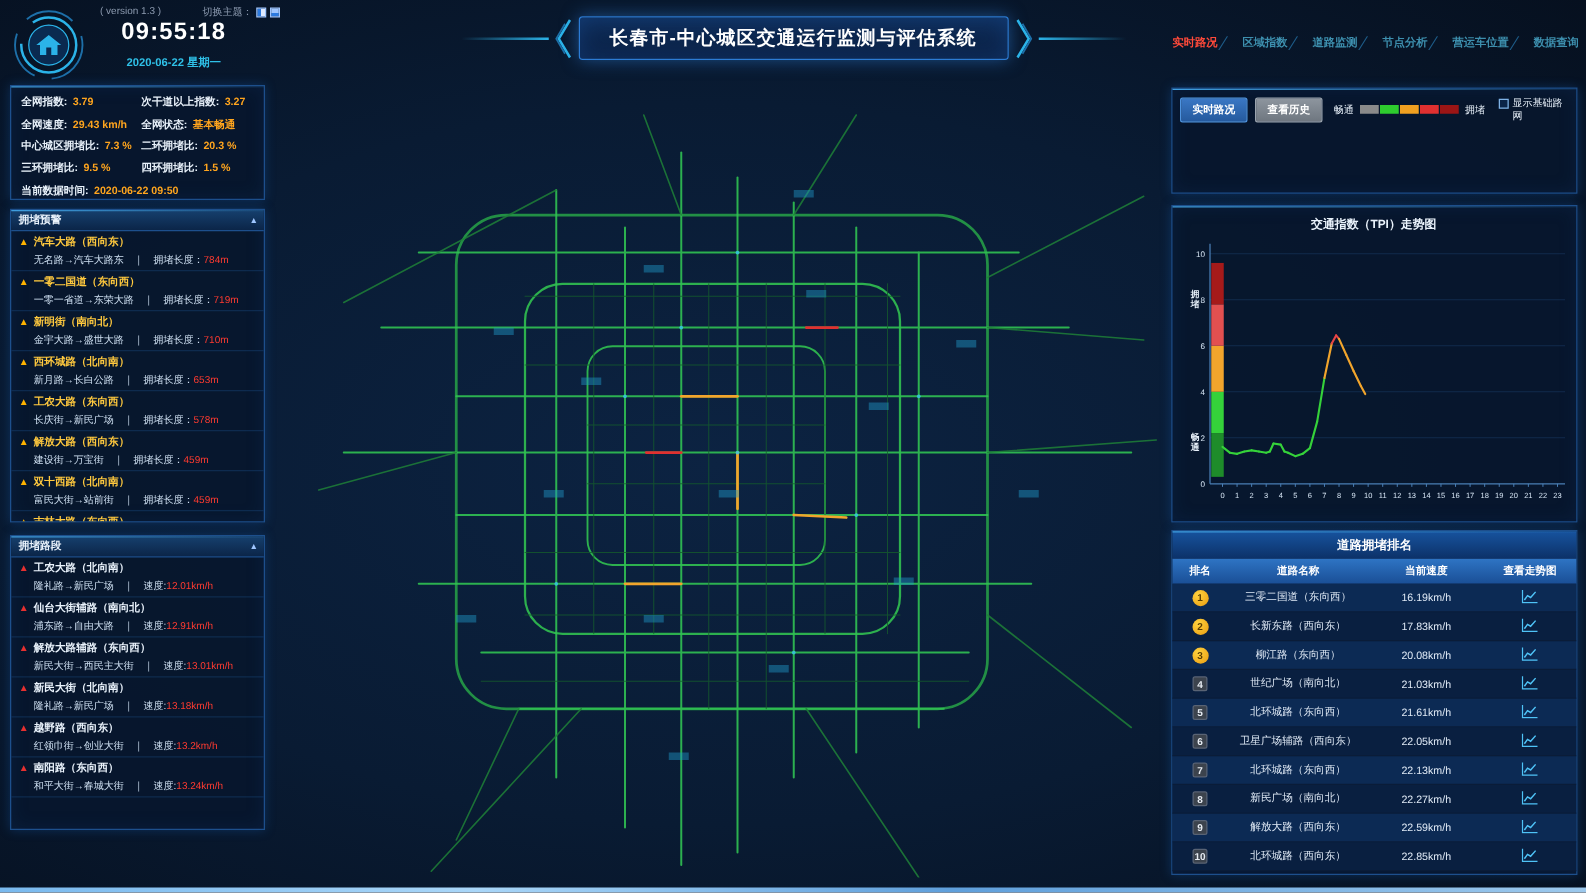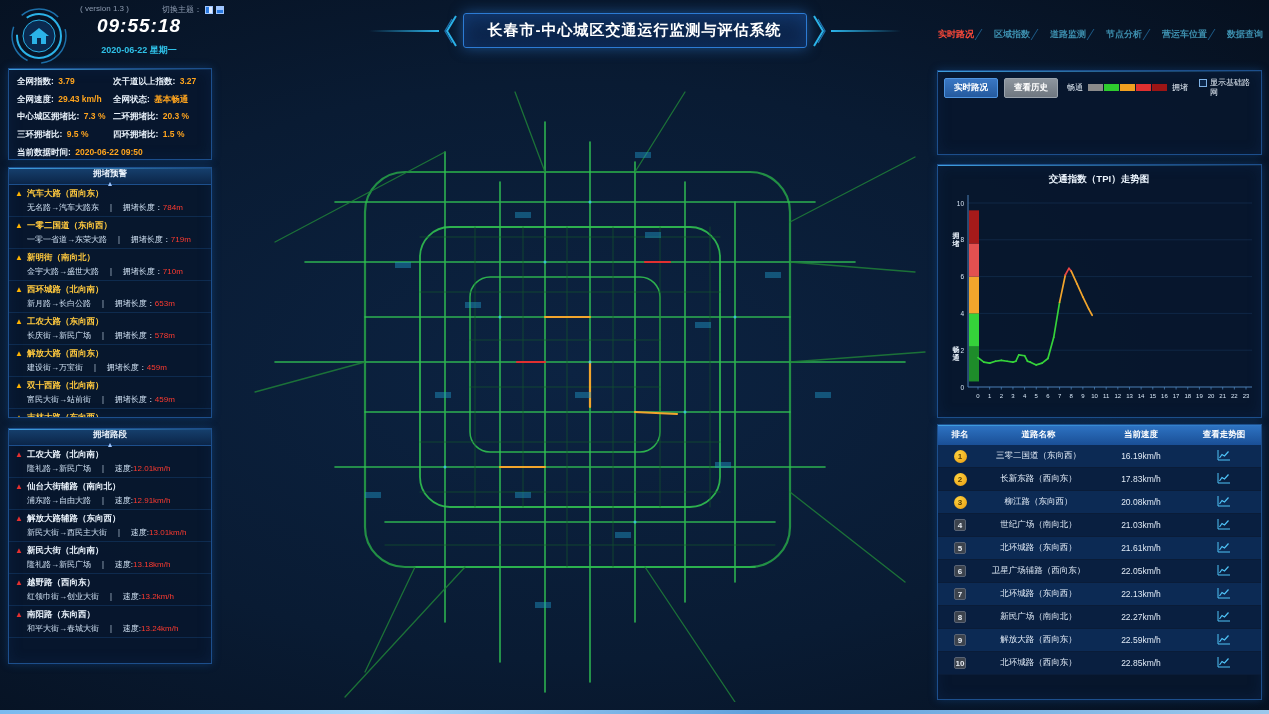--- a/index.html
+++ b/index.html
@@ -11,21 +11,21 @@
     color:#dfe9f5;
   }
   
   .logo { position:absolute; left:8px; top:4px; width:62px; height:64px; cursor:pointer; }
   .hdr-version { position:absolute; left:80px; top:4px; font-size:8px; color:#8d9bb0; }
   .hdr-theme { position:absolute; left:162px; top:4px; font-size:8px; color:#8d9bb0; display:flex; align-items:center; gap:3px; }
   .theme-sq { width:8px; height:8px; border:1px solid #9fc6ff; display:inline-block; cursor:pointer; }
   .theme-sq.a { background:linear-gradient(90deg,#2b7ae0 50%,#dfeaff 50%); }
   .theme-sq.b { background:linear-gradient(0deg,#2b7ae0 50%,#9fc6ff 50%); }
   .hdr-clock { position:absolute; left:84px; top:15px; width:110px; text-align:center;
-    font-size:19px; font-weight:bold; color:#ffffff; letter-spacing:1px;font-style:italic; }
+    font-size:19px; font-weight:bold; color:#ffffff; letter-spacing:1px; }
   .hdr-date { position:absolute; left:84px; top:44px; width:110px; text-align:center;
     font-size:9px; font-weight:bold; color:#2fc1e8; }
   .title-wrap { position:absolute; left:50%; top:13px; transform:translateX(-50%);
     display:flex; align-items:center; gap:5px; }
   .title-line { width:70px; height:2px; background:linear-gradient(90deg,transparent,#2bb3e8); }
   .title-line.r { background:linear-gradient(90deg,#2bb3e8,transparent); }
   .title-box { padding:7px 24px; font-size:15px; font-weight:bold; color:#ffffff; letter-spacing:1px;
     background:linear-gradient(180deg,#0e2c58,#0a2044);
     border:1px solid #2c7bd4; border-radius:3px;
     box-shadow:0 0 14px rgba(43,122,212,.55), inset 0 0 18px rgba(30,90,170,.35); }
@@ -34,21 +34,21 @@
   .nav-sep { width:9px; height:11px; border-left:1px solid #1e5d8a; transform:skewX(-32deg); margin:0 7px 0 4px; }
   .nav-item { font-size:9px; font-weight:bold; color:#3d8fae; cursor:pointer; white-space:nowrap; }
   .nav-item.active { color:#ff4a3a; }
   
   .panel { position:absolute; background:rgba(7,23,45,.93); border:1px solid #1d4f8c;
     box-shadow:0 0 8px rgba(20,80,150,.45), inset 0 0 14px rgba(18,60,120,.22); }
   .panel::before { content:""; position:absolute; left:0; right:0; top:0; height:1px;
     background:linear-gradient(90deg,#3f9fe0,rgba(63,159,224,.1)); }
   .p-head { height:17px; display:flex; align-items:center; justify-content:space-between;
     padding:0 6px; background:linear-gradient(180deg,#16406e,#0b2548);
-    border-bottom:1px solid #1d4f8c;flex-direction:column; }
+    border-bottom:1px solid #1d4f8c; }
   .p-head .t { font-size:8.5px; font-weight:bold; color:#eaf3fc; }
   .p-head .arr { font-size:8px; color:#9fc6ff; cursor:pointer; line-height:1; }
   
   #stats-body { padding:7px 8px 4px; display:grid; grid-template-columns:1fr 1fr; column-gap:6px; row-gap:7px; }
   .stat { font-size:8.5px; font-weight:bold; color:#e8f1fa; line-height:1.25; }
   .stat .v { color:#ffa51e; margin-left:2px; }
   .stat.wide { grid-column:1 / span 2; }
   
   .list { overflow:hidden; height:calc(100% - 17px); }
   .l-item { padding:3px 6px 2px; border-bottom:1px solid rgba(30,80,140,.35); cursor:pointer; }
@@ -482,20 +482,21 @@
       <line x1="127.3913043478261" y1="109.76" x2="130.88695652173914" y2="103.32" stroke="#e84545" stroke-width="1.7" stroke-linecap="round"></line>
       <line x1="130.88695652173914" y1="103.32" x2="133.2173913043478" y2="106.08" stroke="#e84545" stroke-width="1.7" stroke-linecap="round"></line>
       <line x1="133.2173913043478" y1="106.08" x2="139.04347826086956" y2="118.96000000000001" stroke="#f2a52c" stroke-width="1.7" stroke-linecap="round"></line>
       <line x1="139.04347826086956" y1="118.96000000000001" x2="144.8695652173913" y2="131.83999999999997" stroke="#f2a52c" stroke-width="1.7" stroke-linecap="round"></line>
       <line x1="144.8695652173913" y1="131.83999999999997" x2="150.69565217391306" y2="143.8" stroke="#f2a52c" stroke-width="1.7" stroke-linecap="round"></line>
       <line x1="150.69565217391306" y1="143.8" x2="154.19130434782608" y2="150.24" stroke="#f2a52c" stroke-width="1.7" stroke-linecap="round"></line>
     </svg>
 </div>
 
 <div class="panel" style="left:937px; top:424px; width:325px; height:276px;">
+  <div id="rank-title">道路拥堵排名</div>
   <div id="rank-cols">
       <span>排名</span>
       <span>道路名称</span>
       <span>当前速度</span>
       <span>查看走势图</span>
     </div>
   <div id="rank-rows">
       <div class="r-row">
         <span><span class="badge gold">1</span></span>
         <span>三零二国道（东向西）</span>

